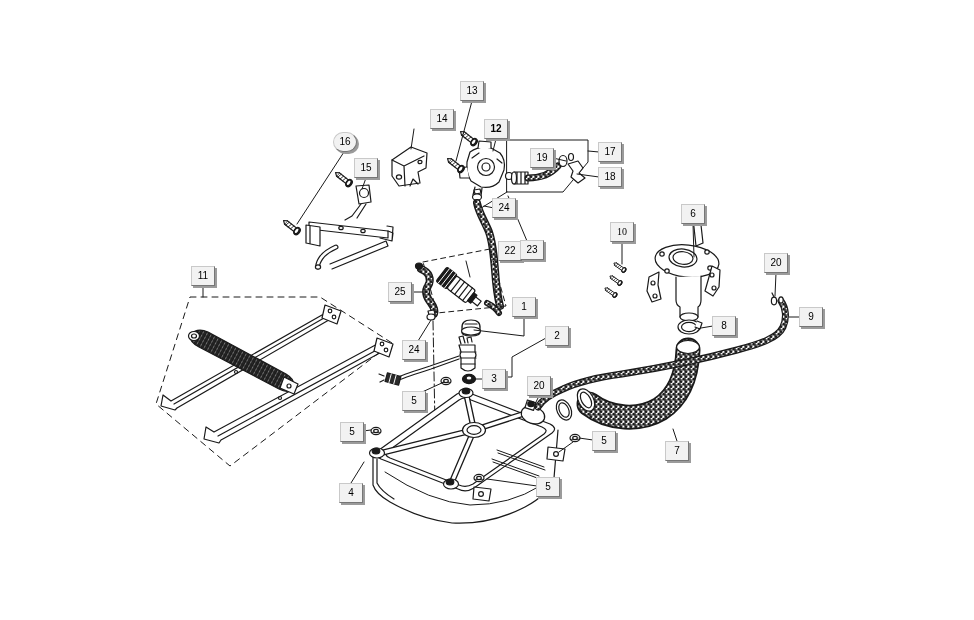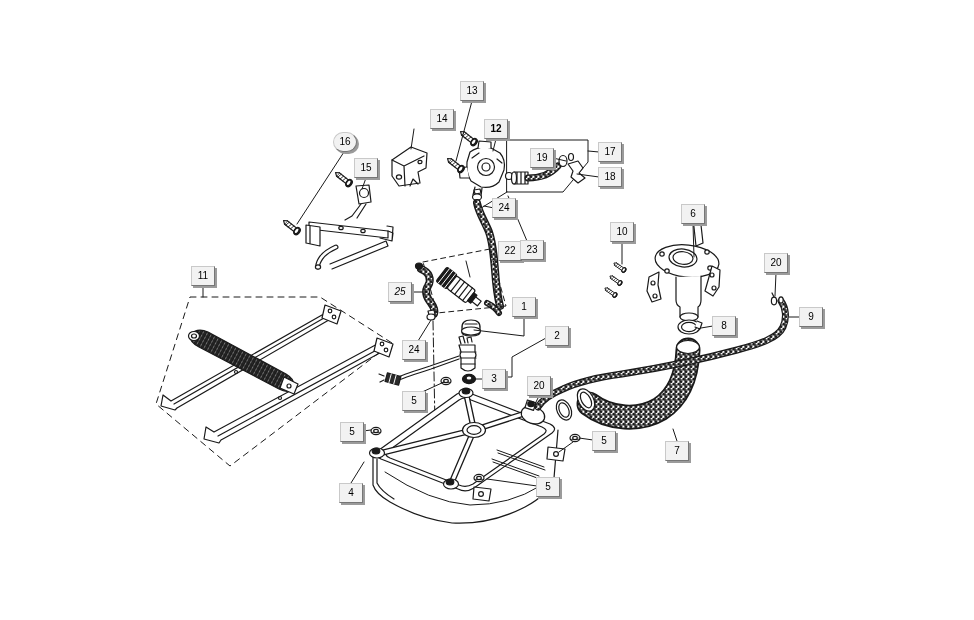--- a/index.html
+++ b/index.html
@@ -306,26 +306,26 @@
 <div class="callout" style="left: 472px; top: 91px;">13</div>
     <div class="callout" style="left: 414px; top: 119px; margin-left: 16px;">14</div>
     <div class="callout" style="left: 496px; top: 129px; font-weight: bold;">12</div>
     <div class="callout" style="left: 345px; top: 142px; border-radius: 10px;">16</div>
     <div class="callout" style="left: 610px; top: 152px;">17</div>
     <div class="callout" style="left: 542px; top: 158px;">19</div>
     <div class="callout" style="left: 366px; top: 168px;">15</div>
     <div class="callout" style="left: 610px; top: 177px;">18</div>
     <div class="callout" style="left: 504px; top: 208px;">24</div>
     <div class="callout" style="left: 693px; top: 214px;">6</div>
-    <div class="callout" style="left: 622px; top: 232px;">10</div>
+    <div class="callout" style="left: 622px; top: 232px; font-family: Liberation Serif, serif;">10</div>
     <div class="callout" style="left: 466px; top: 251px; margin-left: 32px;">22</div>
     <div class="callout" style="left: 532px; top: 250px;">23</div>
     <div class="callout" style="left: 776px; top: 263px;">20</div>
     <div class="callout" style="left: 203px; top: 276px;">11</div>
-    <div class="callout" style="left: 400px; top: 292px; font-style: italic;">25</div>
+    <div class="callout" style="left: 400px; top: 292px;">25</div>
     <div class="callout" style="left: 524px; top: 307px;">1</div>
     <div class="callout" style="left: 811px; top: 317px;">9</div>
     <div class="callout" style="left: 724px; top: 326px;">8</div>
     <div class="callout" style="left: 557px; top: 336px;">2</div>
     <div class="callout" style="left: 414px; top: 350px;">24</div>
     <div class="callout" style="left: 494px; top: 379px;">3</div>
     <div class="callout" style="left: 539px; top: 386px;">20</div>
     <div class="callout" style="left: 414px; top: 401px;">5</div>
     <div class="callout" style="left: 352px; top: 432px;">5</div>
     <div class="callout" style="left: 604px; top: 441px;">5</div>

